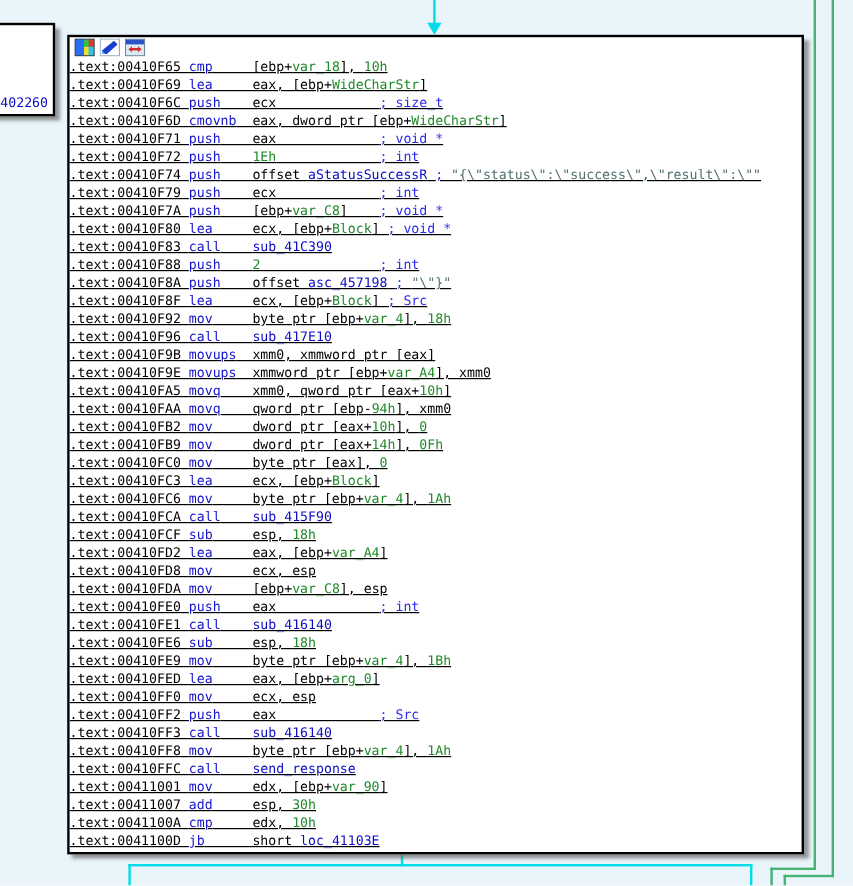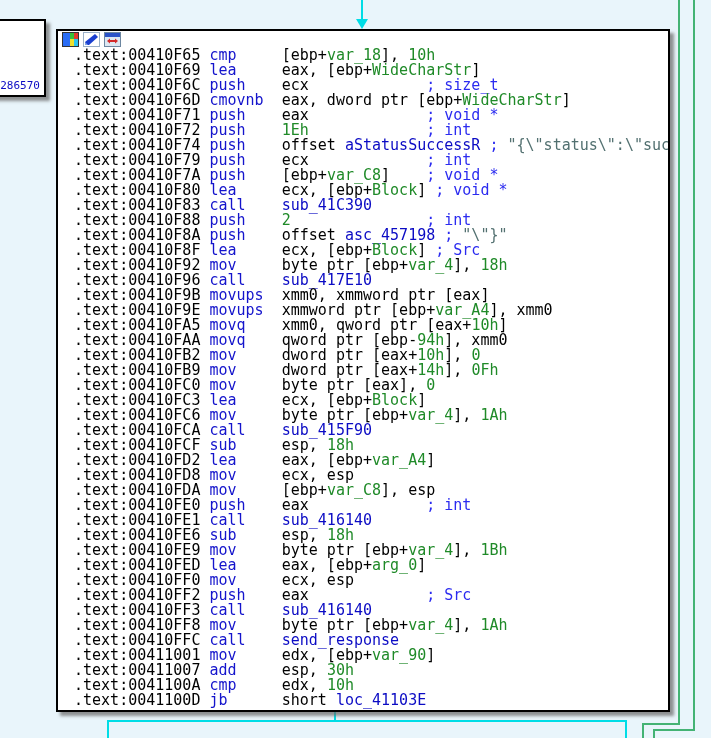--- a/index.html
+++ b/index.html
@@ -12,21 +12,21 @@
   html,body{width:711px;height:738px;overflow:hidden;}
   body{background:var(--canvas-bg);font-family:"DejaVu Sans Mono",monospace;position:relative;}
   .canvas{position:absolute;inset:0;overflow:hidden;}
   .node{position:absolute;background:var(--node-bg);border:2px solid var(--node-border);
         box-shadow:4px 4px 3px rgba(105,105,105,.72);}
   .partial-node{left:-42px;top:19px;width:88px;height:78px;}
   .partial-label{position:absolute;right:4px;bottom:3px;font-size:11px;color:var(--name-color);white-space:pre;}
   .main-node{left:56px;top:29px;width:614px;height:683px;overflow:hidden;}
   .toolbar{height:17px;padding:1px 0 0 4px;display:flex;gap:4px;align-items:flex-start;}
   .tb-btn{width:17px;height:15px;display:inline-block;cursor:pointer;}
-  .lines{padding-left:16px;font-size:15px;line-height:15px;white-space:pre;}
+  .lines{padding-left:0;font-size:11px;line-height:15px;white-space:pre;text-decoration:underline;}
   .line span{white-space:pre;}
   .t-a{color:var(--addr-color);}
   .t-m{color:var(--mnemonic-color);}
   .t-r{color:var(--addr-color);}
   .t-g{color:var(--green-color);}
   .t-b{color:var(--name-color);text-align:center;}
   .t-c{color:var(--comment-color);text-align:right;}
   .t-s{color:var(--string-color);}
   .edge{position:absolute;}
   .edge.cyan{background:var(--edge-cyan);}
@@ -34,21 +34,21 @@
   .arrowhead{position:absolute;width:0;height:0;
     border-left:6px solid transparent;border-right:6px solid transparent;
     border-top:10px solid var(--edge-cyan);}
 </style>
 </head>
 <body>
 
 <div class="canvas">
 
   <div class="node partial-node">
-    <span class="partial-label">286570</span>
+    <span class="partial-label">402260</span>
   </div>
 
   <div class="edge cyan" style="left:361px;top:0;width:2px;height:20px;"></div>
   <div class="arrowhead" style="left:356px;top:19px;"></div>
 
   <div class="edge green" style="left:678px;top:0;width:2px;height:725px;"></div>
   <div class="edge green" style="left:642px;top:723px;width:38px;height:2px;"></div>
   <div class="edge green" style="left:642px;top:723px;width:2px;height:15px;"></div>
   <div class="edge green" style="left:693px;top:0;width:2px;height:731px;"></div>
   <div class="edge green" style="left:653px;top:729px;width:42px;height:2px;"></div>

